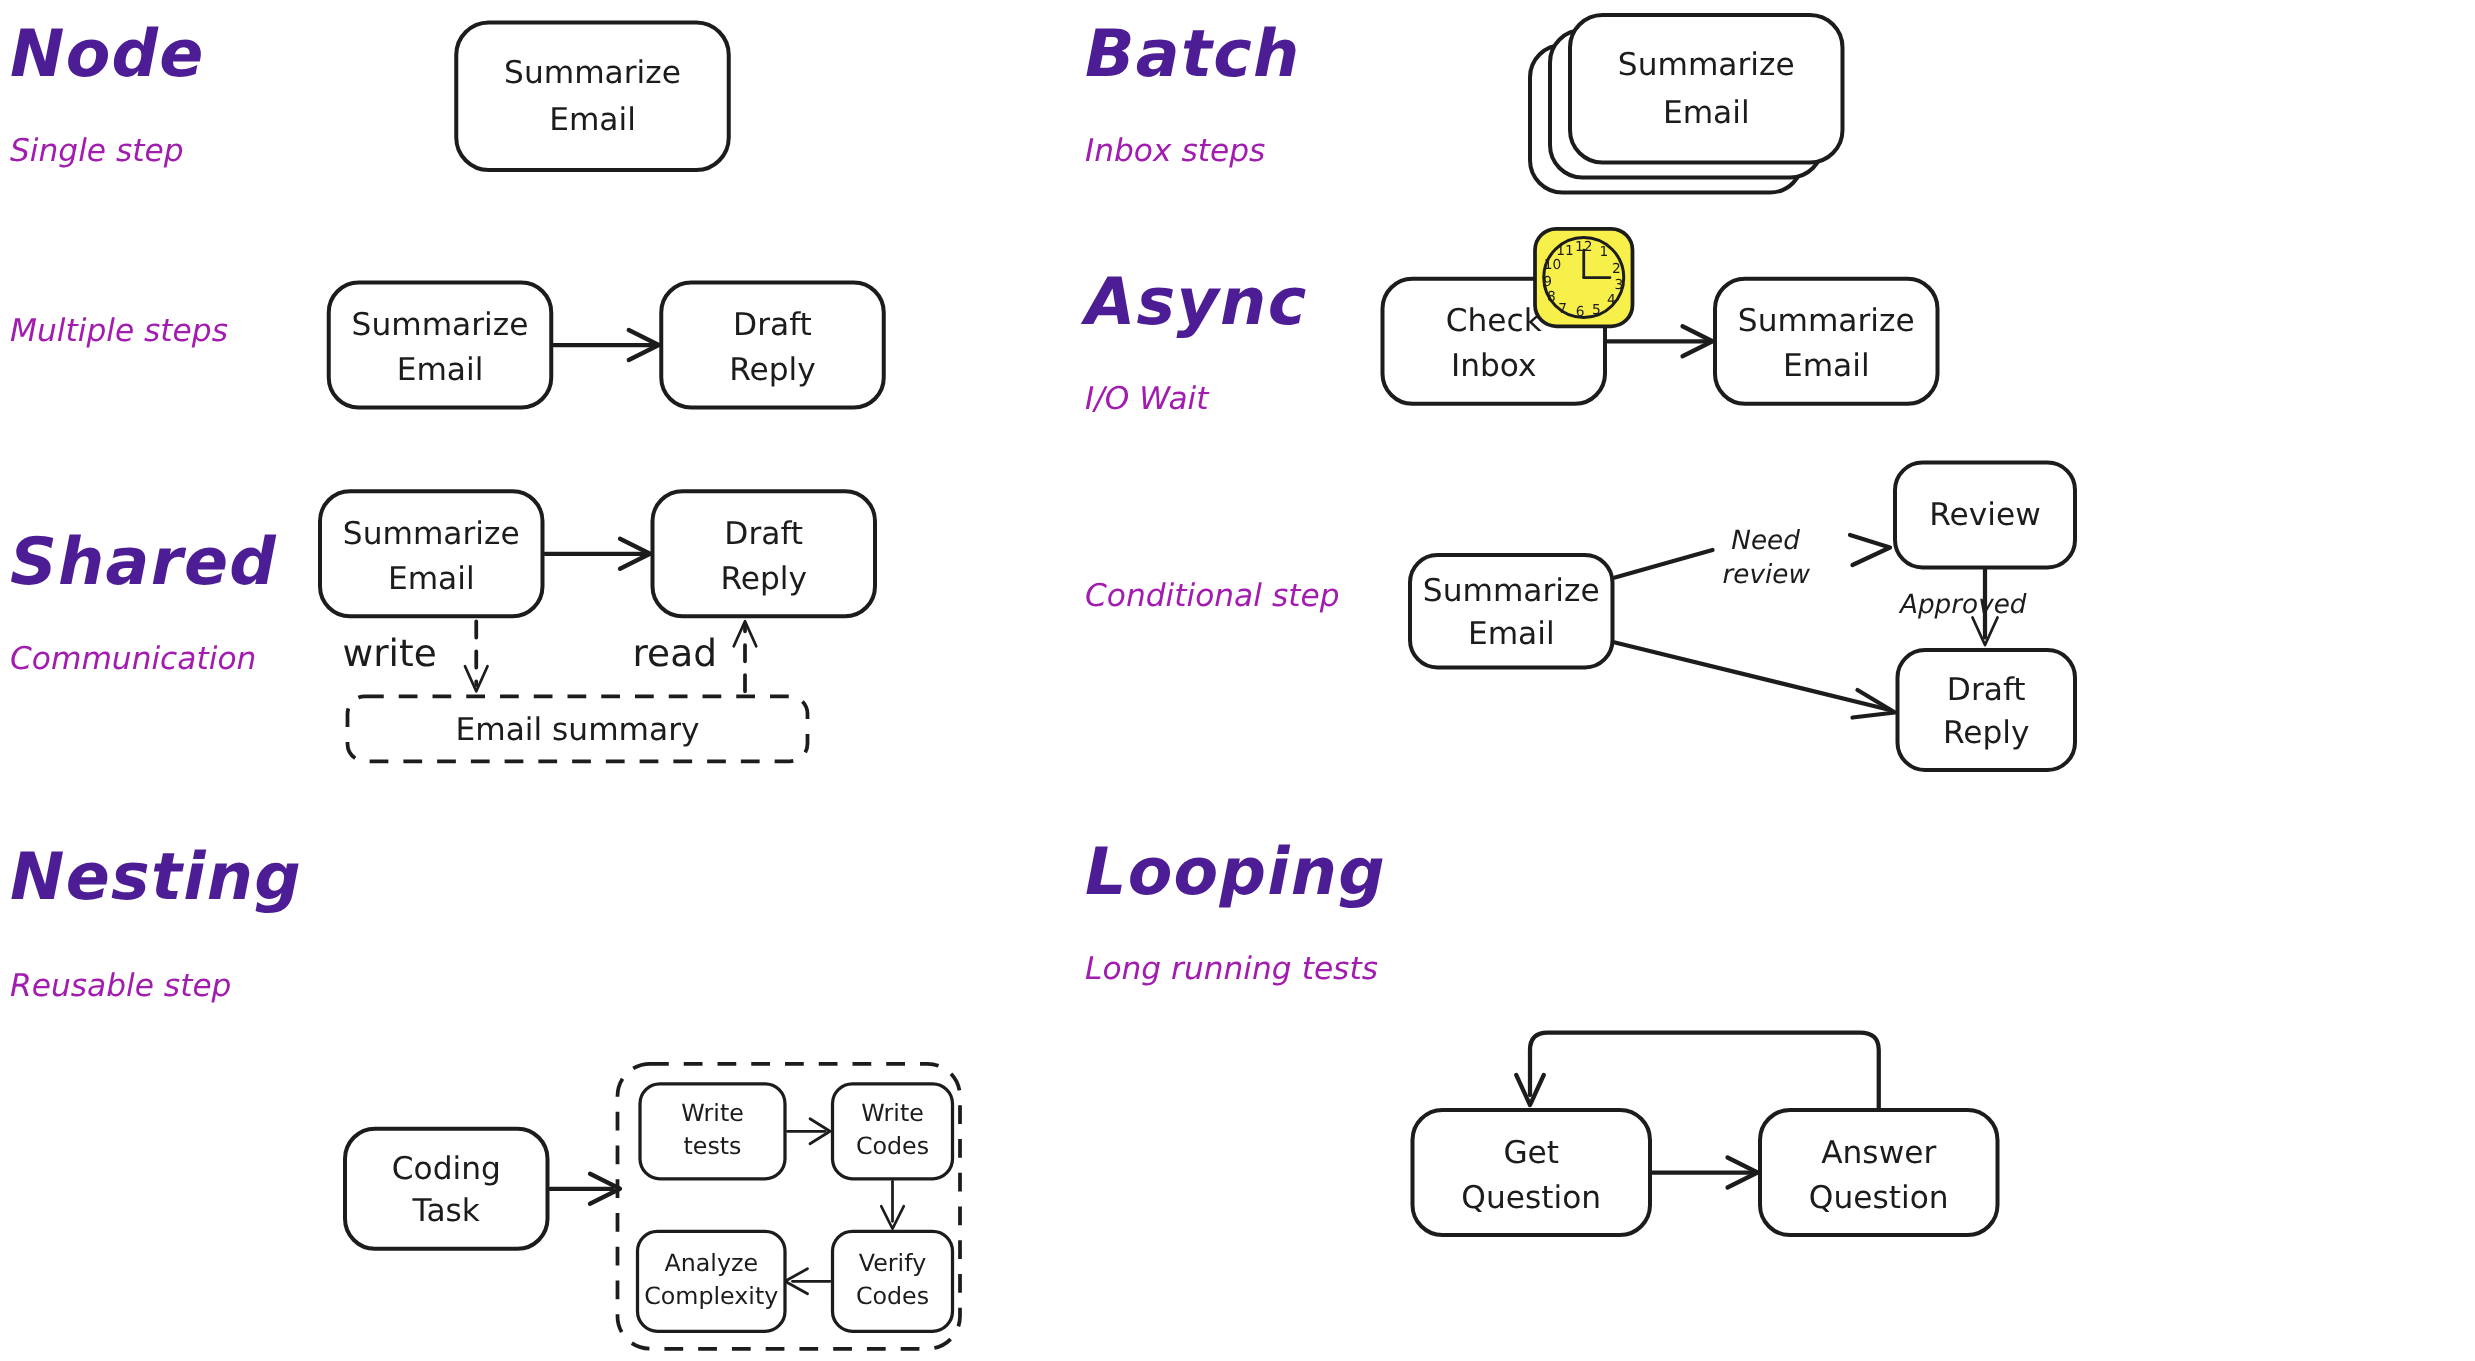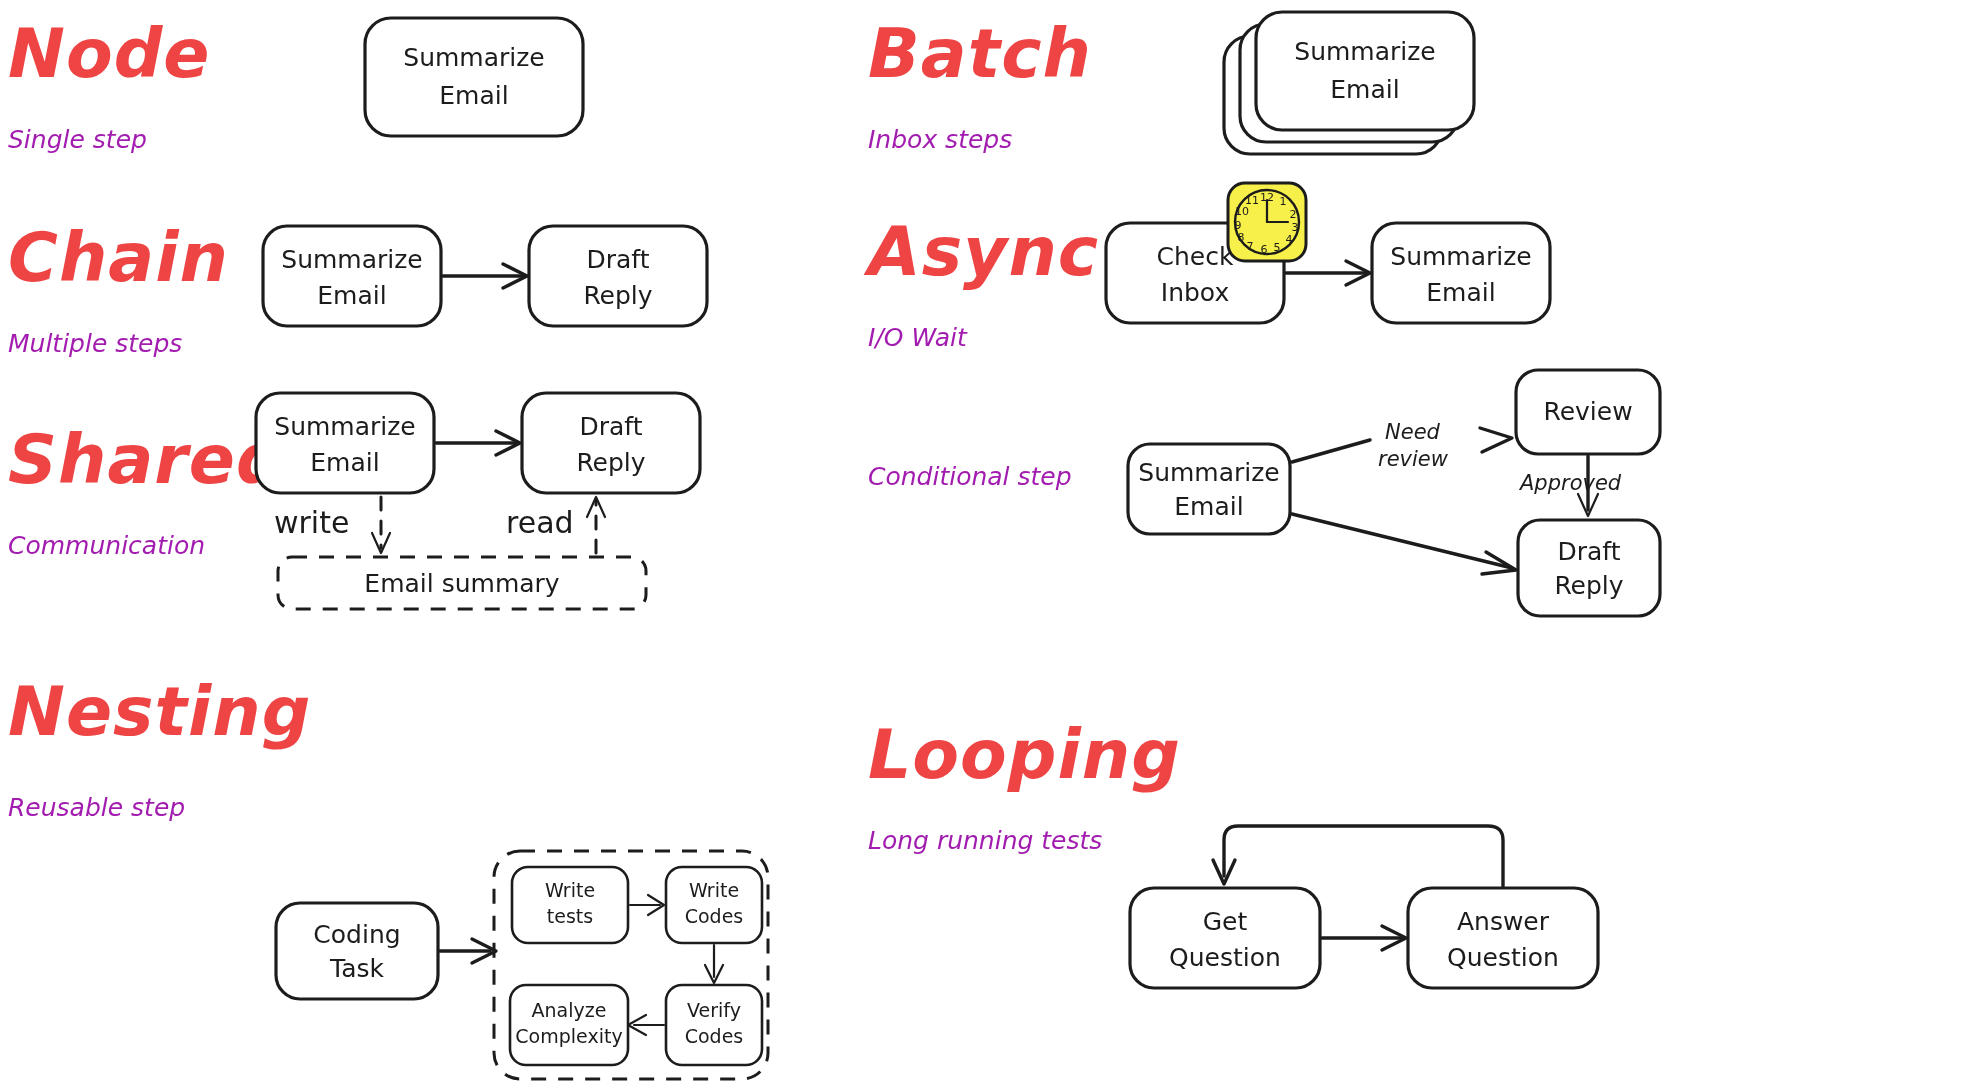--- a/index.html
+++ b/index.html
@@ -1,20 +1,20 @@
 <!DOCTYPE html>
 <html><head>
 <meta charset="utf-8">
 <style>
   html,body{margin:0;padding:0;background:#fff;}
   body{width:1980px;height:1089px;position:relative;overflow:hidden;
        font-family:"DejaVu Sans","Liberation Sans",sans-serif;color:#1c1c1c;}
   .cell{position:absolute;}
   .ttl{font-family:"DejaVu Sans","Liberation Sans",sans-serif;font-style:italic;
-       font-weight:700;font-size:68px;letter-spacing:1px;color:#ef4444;white-space:nowrap;}
+       font-weight:700;font-size:52px;letter-spacing:1px;color:#4c1d95;white-space:nowrap;}
   .sub{font-size:25px;color:#a21caf;white-space:nowrap;font-style:italic;}
   svg{display:block;overflow:visible;}
   .nd{fill:#fff;stroke:#1c1c1c;stroke-width:3.2;}
   .nd2{fill:#fff;stroke:#1c1c1c;stroke-width:2.6;}
   .ln{stroke:#1c1c1c;stroke-width:3.4;fill:none;stroke-linecap:round;stroke-linejoin:round;}
   .ln-t{stroke:#1c1c1c;stroke-width:2.2;fill:none;stroke-linecap:round;stroke-linejoin:round;}
   .dsh{stroke:#1c1c1c;stroke-width:3;fill:none;stroke-dasharray:13 11;stroke-linecap:round;}
   .dshbox{stroke:#1c1c1c;stroke-width:3;fill:none;stroke-dasharray:15 12;}
   .lblbig{font-size:30px;fill:#1c1c1c;}
   .lblsm{font-size:21px;fill:#1c1c1c;font-style:italic;}
@@ -47,21 +47,20 @@
   <svg width="290" height="165" viewBox="0 0 290 165">
     <rect class="nd" x="14" y="34" width="218" height="118" rx="26"></rect>
     <rect class="nd" x="30" y="22" width="218" height="118" rx="26"></rect>
     <rect class="nd" x="46" y="10" width="218" height="118" rx="26"></rect>
     <text class="boxtext" x="155" y="58">Summarize</text>
     <text class="boxtext" x="155" y="96">Email</text>
   </svg>
 </div>
 
 <div class="cell" style="left:8px;top:218px;">
-  <div class="ttl">Chain</div>
   <div class="sub" style="margin-top:32px;">Multiple steps</div>
 </div>
 <div class="cell" style="left:255px;top:218px;">
   <svg width="460" height="120" viewBox="0 0 460 120">
     <rect class="nd" x="8" y="8" width="178" height="100" rx="24"></rect>
     <text class="boxtext" x="97" y="50">Summarize</text>
     <text class="boxtext" x="97" y="86">Email</text>
     <path class="ln" d="M188 58 L268 58"></path>
     <path class="ln" d="M248 46 L272 58 L248 70"></path>
     <rect class="nd" x="274" y="8" width="178" height="100" rx="24"></rect>
@@ -203,21 +202,21 @@
 
     <path class="ln-t" d="M396 180 L366 180"></path>
     <path class="ln-t" d="M378 170 L360 180 L378 190"></path>
 
     <rect class="nd2" x="242" y="140" width="118" height="80" rx="16"></rect>
     <text class="boxtext sm" x="301" y="172">Analyze</text>
     <text class="boxtext sm" x="301" y="198">Complexity</text>
   </svg>
 </div>
 
-<div class="cell" style="left:868px;top:668px;margin-top:47px;">
+<div class="cell" style="left:868px;top:668px;">
   <div class="ttl">Looping</div>
   <div class="sub" style="margin-top:32px;">Long running tests</div>
 </div>
 <div class="cell" style="left:1120px;top:818px;">
   <svg width="540" height="240" viewBox="0 0 540 240">
     <rect class="nd" x="10" y="70" width="190" height="100" rx="24"></rect>
     <text class="boxtext" x="105" y="112">Get</text>
     <text class="boxtext" x="105" y="148">Question</text>
 
     <path class="ln" d="M202 120 L282 120"></path>

